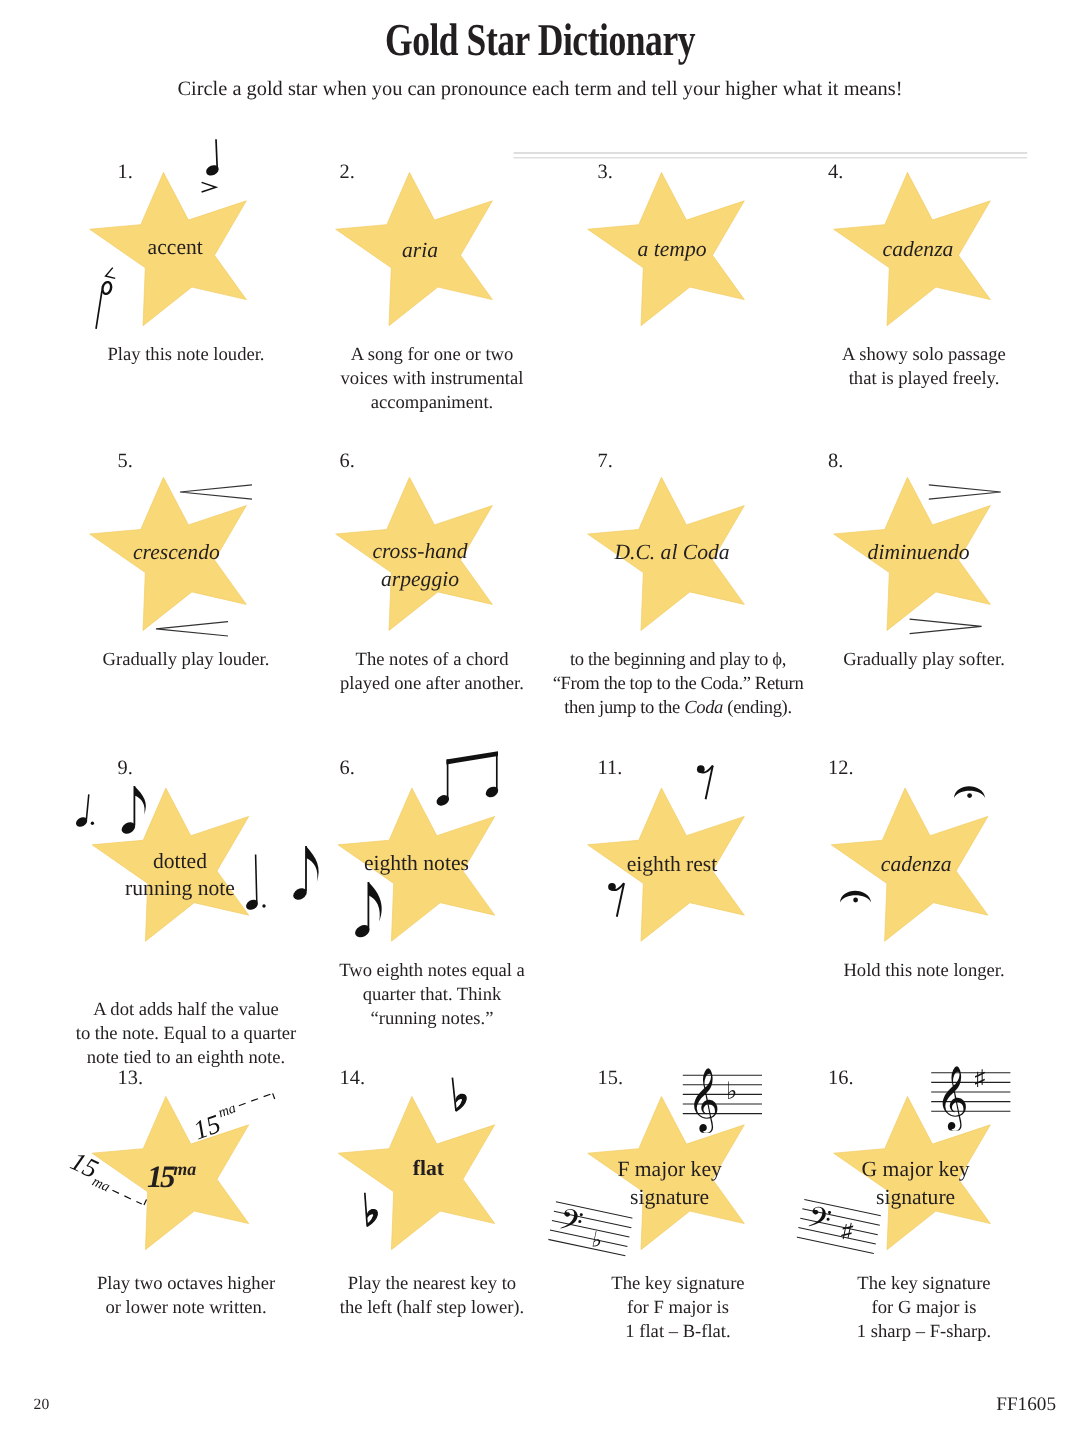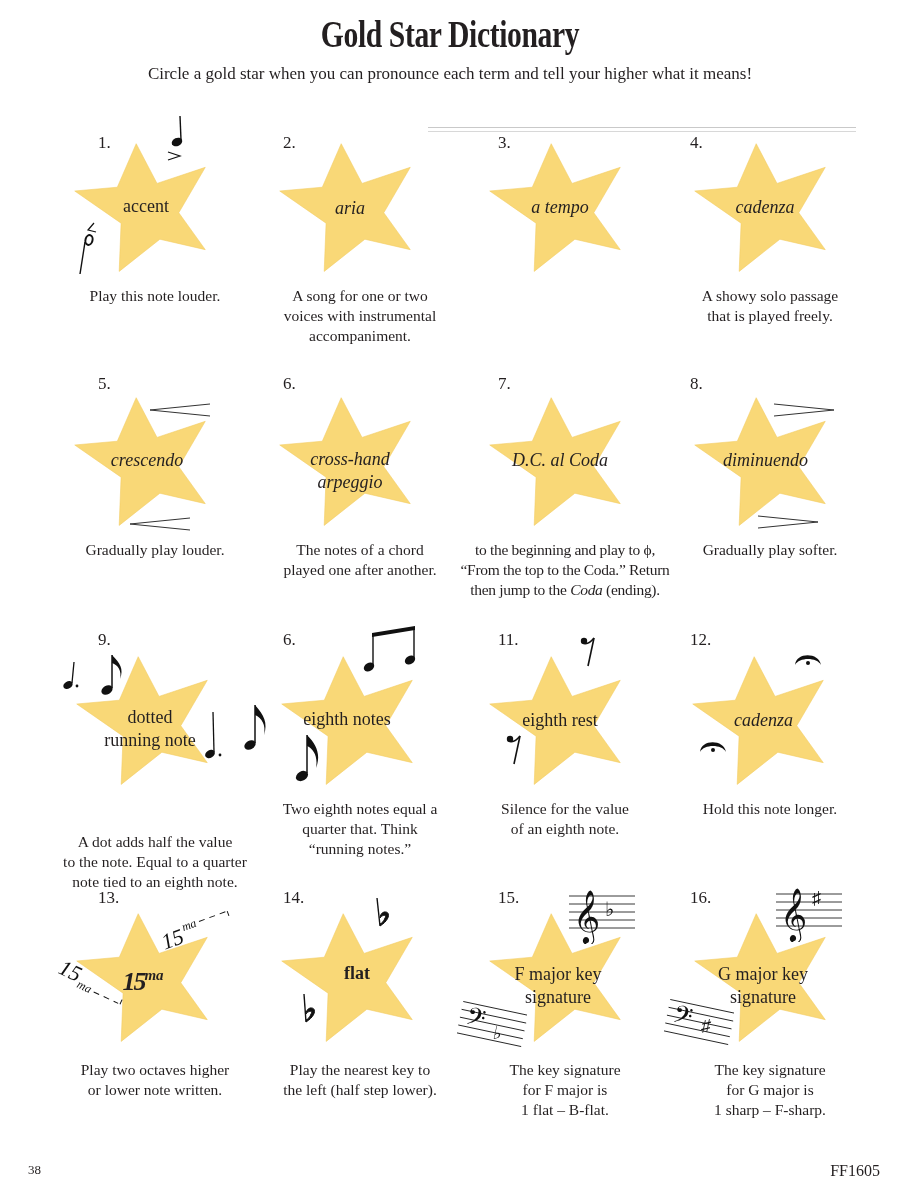--- a/index.html
+++ b/index.html
@@ -224,24 +224,20 @@
   <svg class="glyph" style="left:116px;top:2px;" width="20" height="34">
     <circle cx="5" cy="6" r="3.2" fill="#111"></circle>
     <path d="M4,8 C8,10 11,8 15,3" fill="none" stroke="#111" stroke-width="1.6"></path>
     <line x1="15" y1="3" x2="9" y2="31" stroke="#111" stroke-width="1.6"></line>
   </svg>
   <svg class="glyph" style="left:42px;top:100px;" width="20" height="34">
     <circle cx="5" cy="6" r="3.2" fill="#111"></circle>
     <path d="M4,8 C8,10 11,8 15,3" fill="none" stroke="#111" stroke-width="1.6"></path>
     <line x1="15" y1="3" x2="9" y2="31" stroke="#111" stroke-width="1.6"></line>
   </svg>
-  <div class="def" style="left:-3px;top:166px;width:210px;">
-    <div>Silence for the value</div>
-    <div>of an eighth note.</div>
-  </div>
 </div>
 
 <div class="cell" style="left:668px;top:633px;">
   <span class="num" style="left:22px;top:-3px;">12.</span>
   <svg class="star" style="left:20px;top:20px;" viewBox="0 0 148 137">
       <use href="#starshape"></use>
     </svg>
   <span class="term it" style="left:43px;top:76px;width:105px;">cadenza</span>
   <svg class="glyph" style="left:125px;top:16px;" width="30" height="20">
     <path d="M2,16 C3,3 26,3 28,16 C24,8 6,8 2,16 Z" fill="#111"></path>
@@ -375,14 +371,14 @@
       <text x="38" y="32" font-size="18" fill="#111" stroke="none" font-family="DejaVu Sans, sans-serif">♯</text>
     </g>
   </svg>
   <div class="def" style="left:-3px;top:170px;width:210px;">
     <div>The key signature</div>
     <div>for G major is</div>
     <div>1 sharp – F-sharp.</div>
   </div>
 </div>
 
-<div class="footer-left">38</div>
+<div class="footer-left">20</div>
 <div class="footer-right">FF1605</div>
 
 </body></html>

